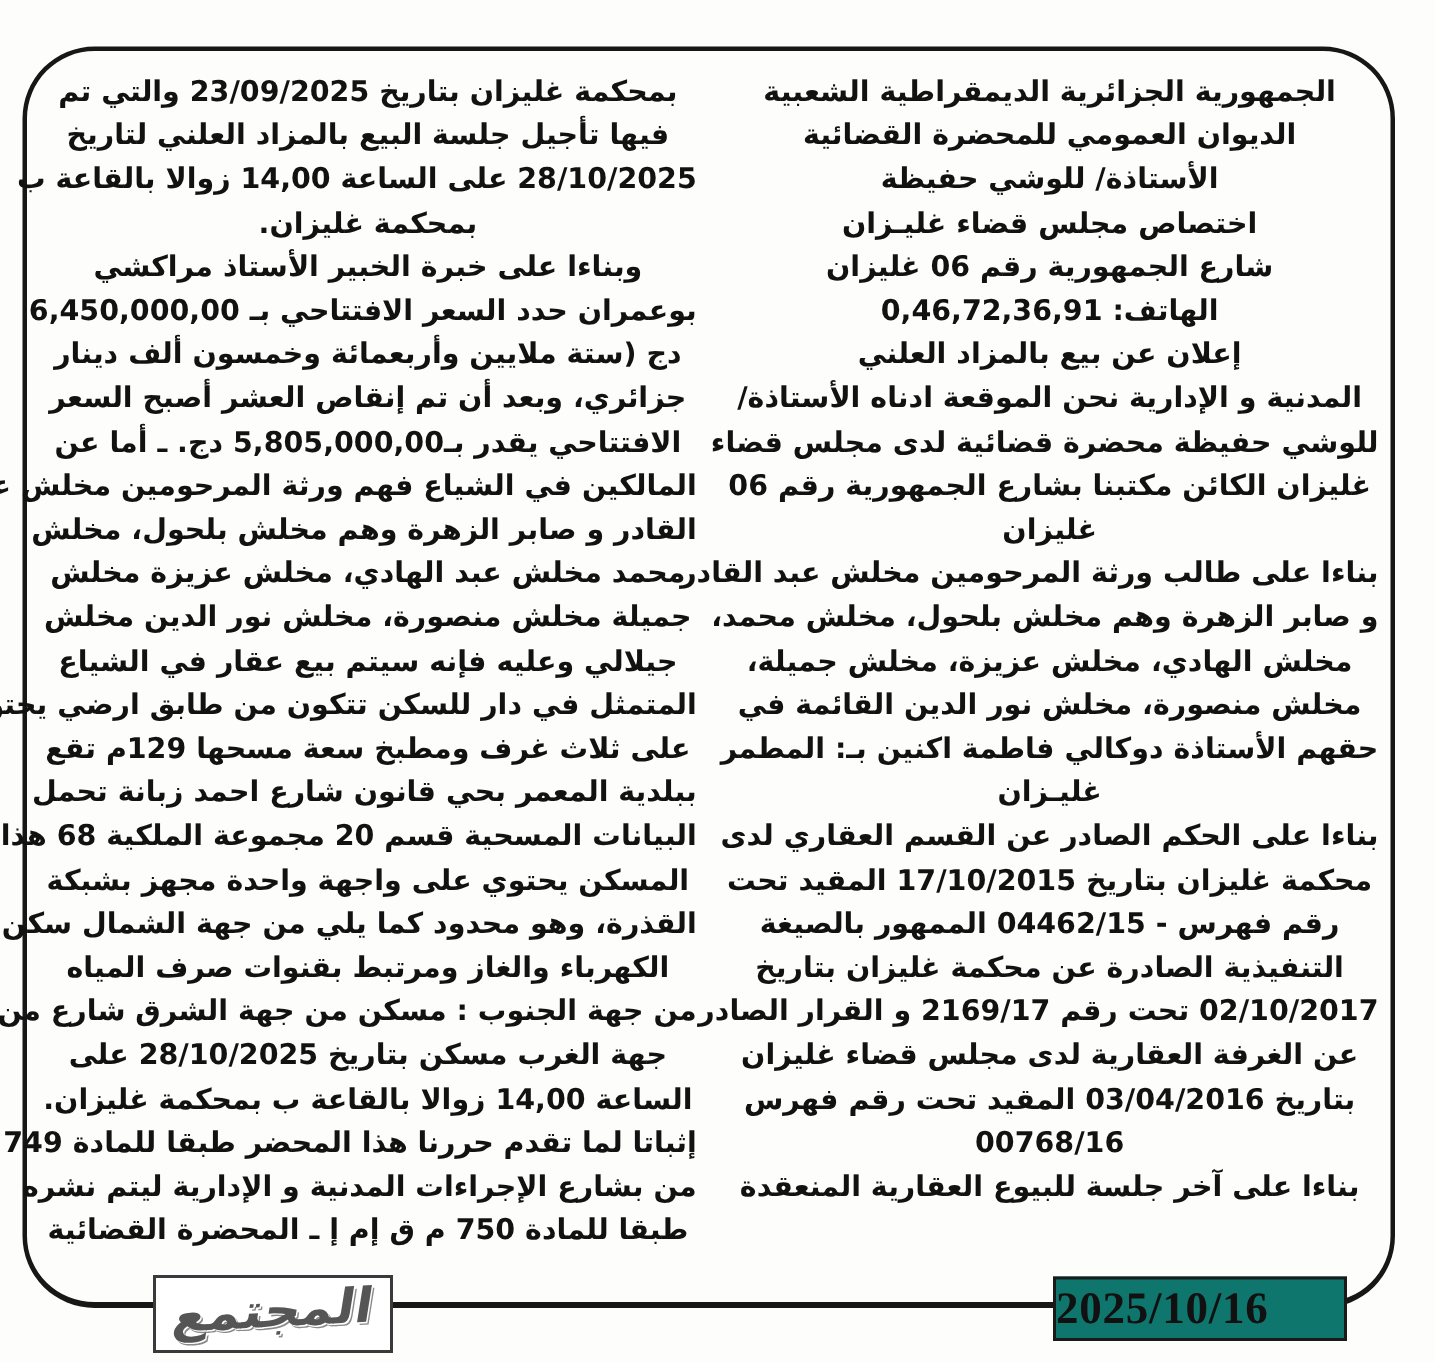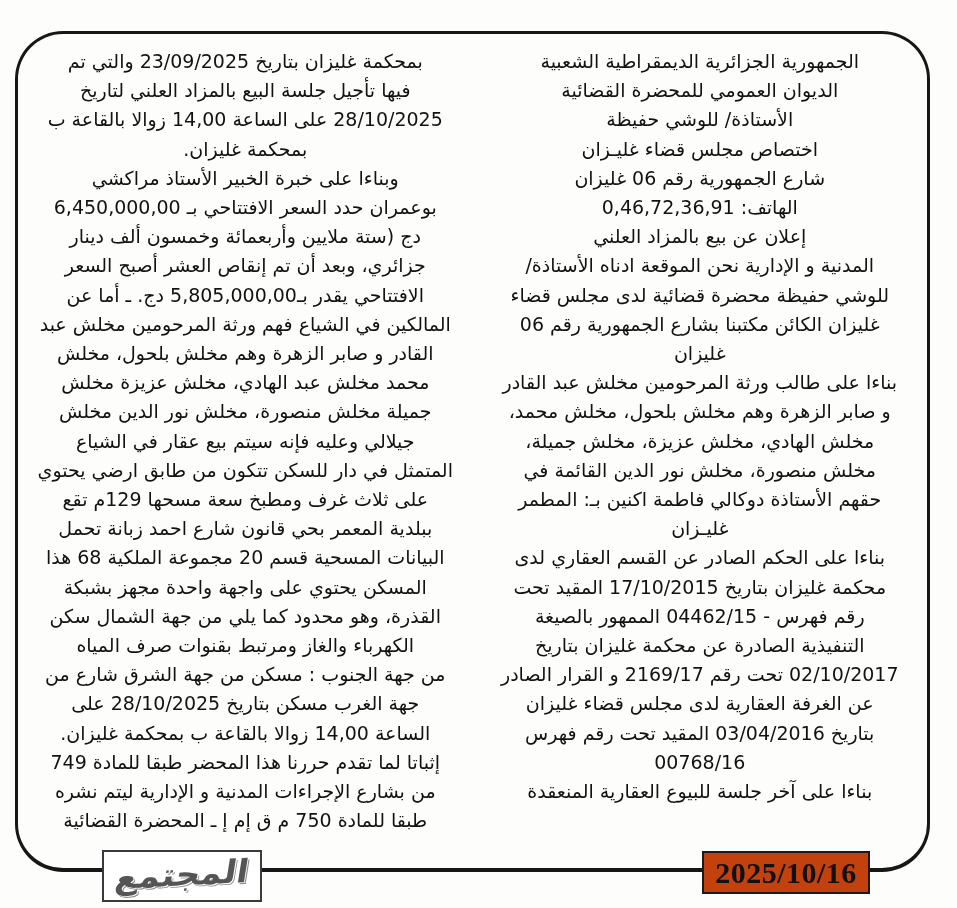--- a/index.html
+++ b/index.html
@@ -36,21 +36,21 @@
     padding: 13px 8px 0 8px;
     gap: 16px;
     box-sizing: border-box;
   }
   .col {
     flex: 1 1 0;
     min-width: 0;
     direction: rtl;
     unicode-bidi: embed;
     text-align: center;
-    font-weight: normal;
+    font-weight: bold;
     font-size: 19px;
     line-height: 29.2px;
     letter-spacing: 0;
     color: #121212;
   }
   .col .line {
     white-space: nowrap;
   }
   
   .logo-box {
@@ -74,28 +74,27 @@
     color: #555555;
     transform: skewX(-12deg) rotate(-3deg) scaleY(0.95);
     text-shadow: 1px 1px 0 #ffffff, 2px 2px 0 #8a8a8a;
     line-height: 1;
     padding-bottom: 4px;
   }
   .date-box {
     position: absolute;
     left: 702px;
     top: 851px;
-    width: 168px;
+    width: 196px;
     height: 43px;
-    background: #c2410c;
+    background: #0f766e;
     border: 2px solid #1a1a1a;
     box-sizing: border-box;
     display: flex;
     align-items: center;
-    justify-content: center;
     font-family: "Liberation Serif", "DejaVu Serif", serif;
     font-weight: bold;
     font-size: 30px;
     color: #111111;
     letter-spacing: 0.5px;
   }
 </style>
 </head>
 <body>
 

